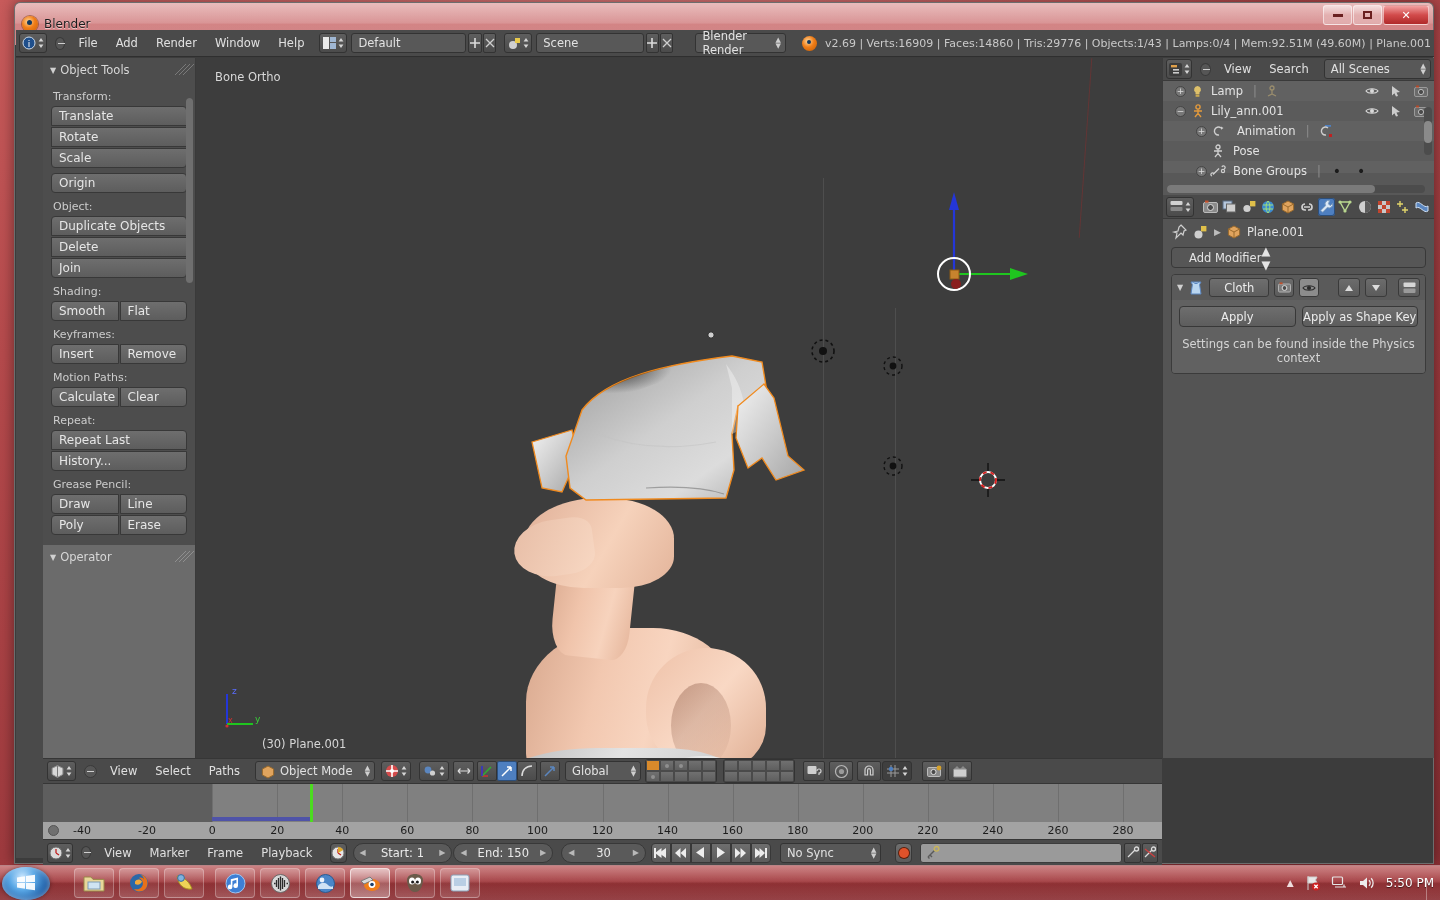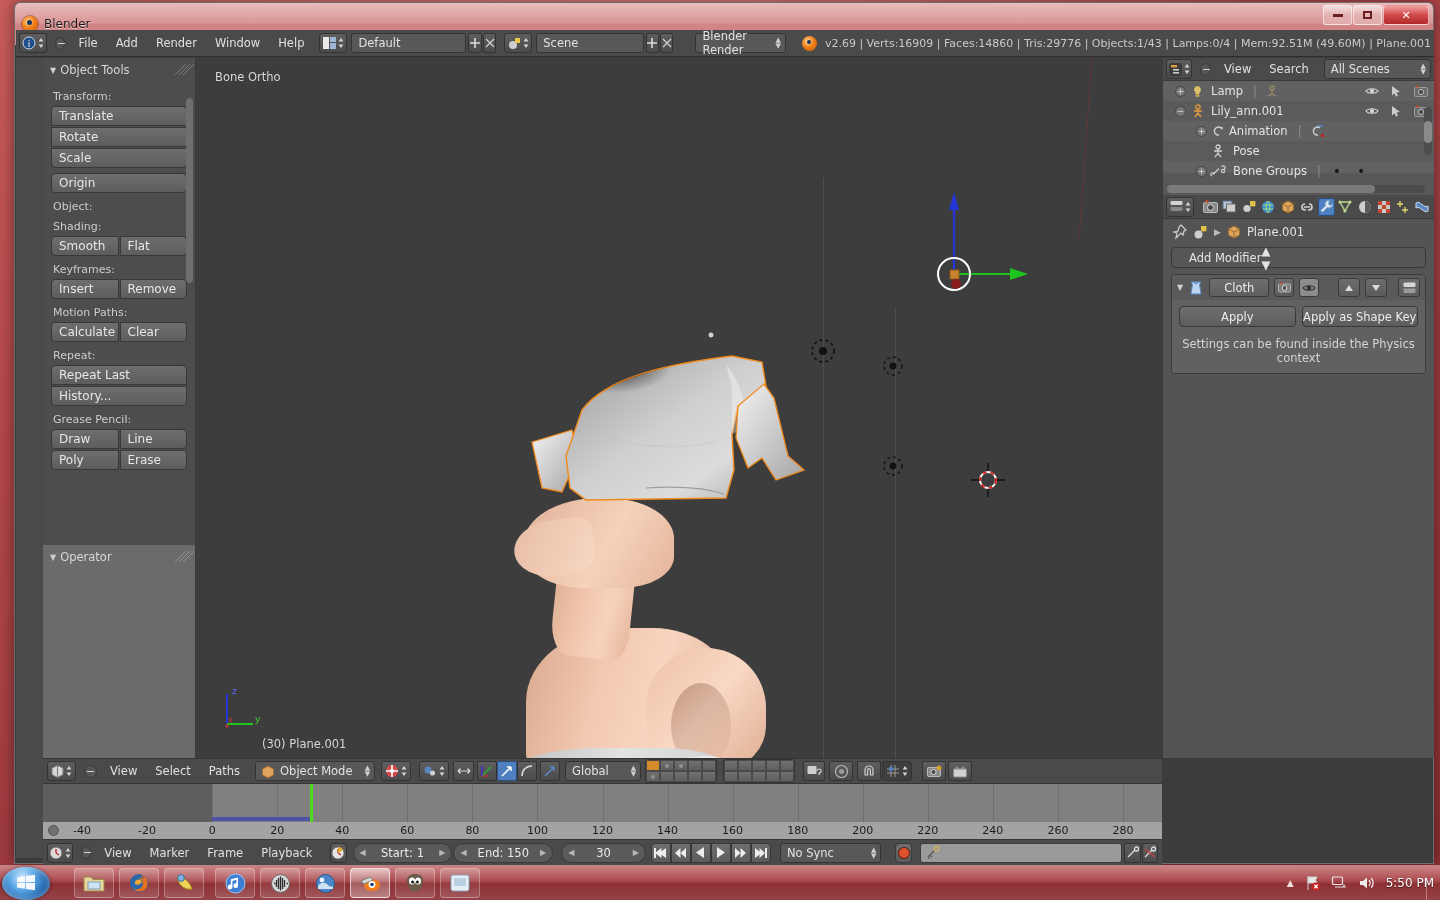--- a/index.html
+++ b/index.html
@@ -443,20 +443,25 @@
         <div class="ts-group-label">Transform:</div>
         <div class="stack">
           <div class="btn">Translate</div>
           <div class="btn">Rotate</div>
           <div class="btn">Scale</div>
         </div>
         <div style="height:4px"></div>
         <div class="btn">Origin</div>
 
         <div class="ts-group-label">Object:</div>
+        <div class="stack">
+          <div class="btn">Duplicate Objects</div>
+          <div class="btn">Delete</div>
+          <div class="btn">Join</div>
+        </div>
 
         <div class="ts-group-label">Shading:</div>
         <div class="btn-row">
           <div class="btn">Smooth</div>
           <div class="btn">Flat</div>
         </div>
 
         <div class="ts-group-label">Keyframes:</div>
         <div class="btn-row">
           <div class="btn">Insert</div>
@@ -672,21 +677,21 @@
               </svg>
           </span>
         </div>
 
         <div class="oln-row" style="padding-left:50px">
           <span class="expand" style="left:33px">+</span>
           <svg width="14" height="13" style="position:absolute;left:48px" viewBox="0 0 14 13">
             <path d="M10 3a4 4 0 1 0-2 7" fill="none" stroke="#cfcfcf" stroke-width="1.4"></path>
               <path d="M10 1.5L12.5 3 10 4.8z" fill="#cfcfcf"></path>
           </svg>
-          <span style="margin-left:16px">Animation</span>
+          <span style="margin-left:24px">Animation</span>
           <span style="margin-left:10px;color:#8d8d8d">|</span>
           <svg width="16" height="14" style="margin-left:8px" viewBox="0 0 16 14">
             <rect x="7" y="1" width="6" height="1.8" fill="#4e7fc0"></rect>
             <path d="M10 4a4 4 0 1 0-2 7" fill="none" stroke="#cfcfcf" stroke-width="1.4"></path>
             <rect x="11" y="10" width="3" height="3" fill="#c02020"></rect>
           </svg>
         </div>
 
         <div class="oln-row alt" style="padding-left:50px">
           <svg width="14" height="14" style="position:absolute;left:48px" viewBox="0 0 14 14">

